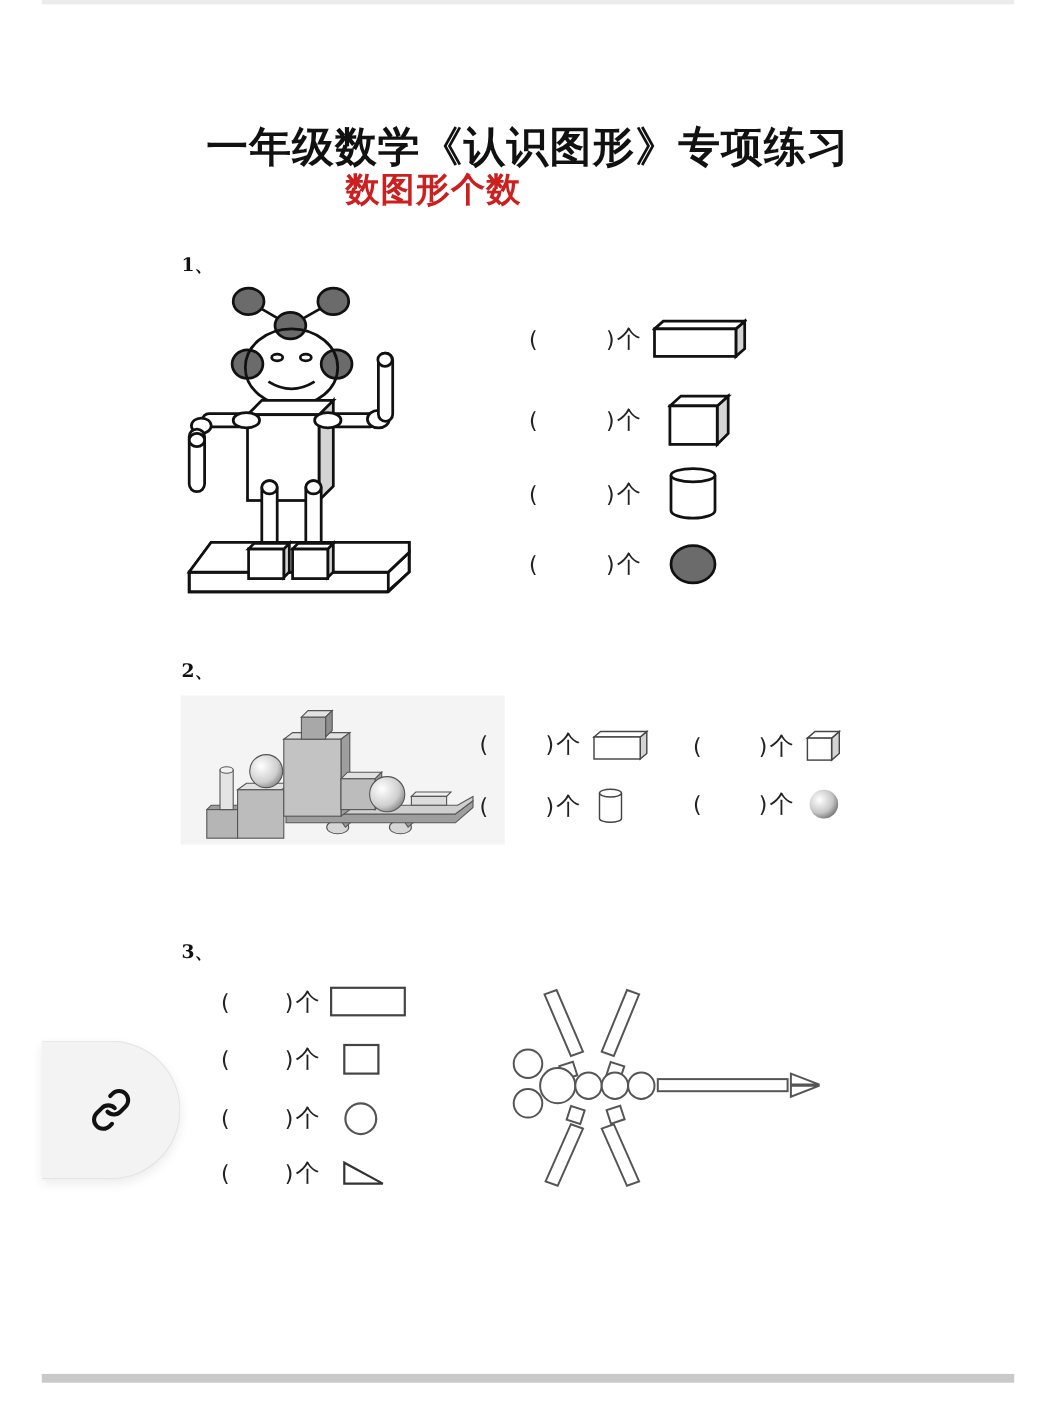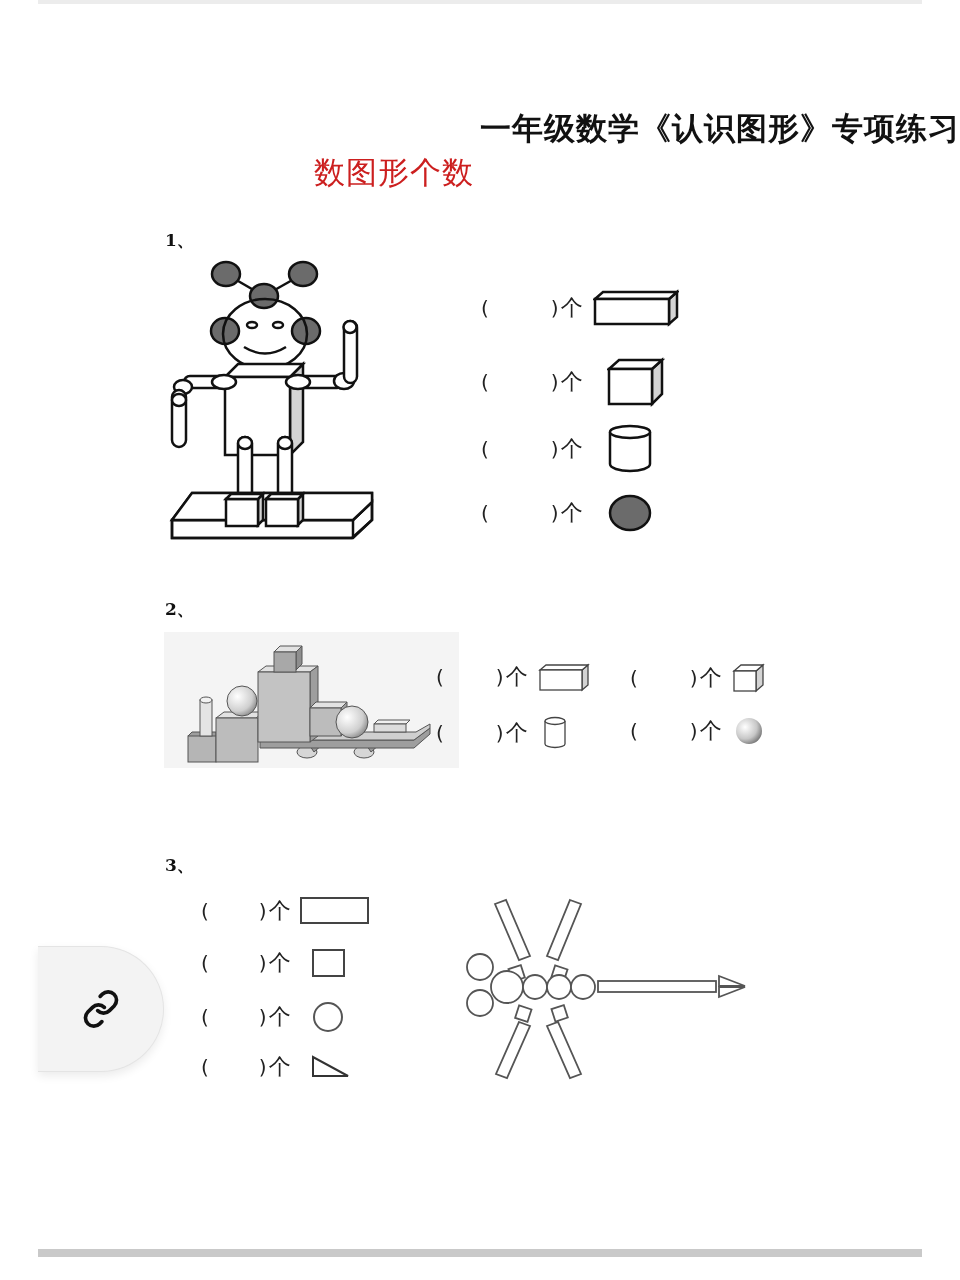--- a/index.html
+++ b/index.html
@@ -2,24 +2,24 @@
 <html><head>
 <meta charset="utf-8">
 <style>
   * { box-sizing: border-box; margin: 0; padding: 0; }
   html, body { width: 960px; height: 1280px; background: #ffffff; overflow: hidden; }
   body { position: relative; font-family: "DejaVu Serif", serif; color: #111; }
 
   .top-bar { position: absolute; left: 38px; top: 0; width: 884px; height: 4px; background: #ececec; }
   .bottom-bar { position: absolute; left: 38px; top: 1249px; width: 884px; height: 8px; background: #c9c9c9; }
 
-  .title { position: absolute; left: 0; width: 960px; top: 108px; text-align: right;
-           font-family: "DejaVu Sans", sans-serif; font-weight: bold; font-size: 31px; letter-spacing: 1px; color: #111; }
+  .title { position: absolute; left: 0; width: 960px; top: 108px; text-align: center;
+           font-family: "DejaVu Sans", sans-serif; font-weight: bold; font-size: 38px; letter-spacing: 1px; color: #111; }
   .subtitle { position: absolute; left: 0; width: 788px; top: 152px; text-align: center;
-              font-family: "DejaVu Sans", sans-serif; font-weight: normal; font-size: 31px; letter-spacing: 1px; }
+              font-family: "DejaVu Sans", sans-serif; font-weight: bold; font-size: 31px; letter-spacing: 1px; }
 
   .qnum { position: absolute; font-family: "DejaVu Serif", serif; font-weight: bold; font-size: 17px; }
 
   .ans-row { position: absolute; display: flex; align-items: center; font-family: "DejaVu Sans", sans-serif; }
   .paren { font-size: 20px; color: #222; }
   .blank { display: inline-block; }
   .unit { font-size: 22px; color: #222; margin-left: 2px; }
   .shape { margin-left: 10px; }
 
   svg { display: block; }

